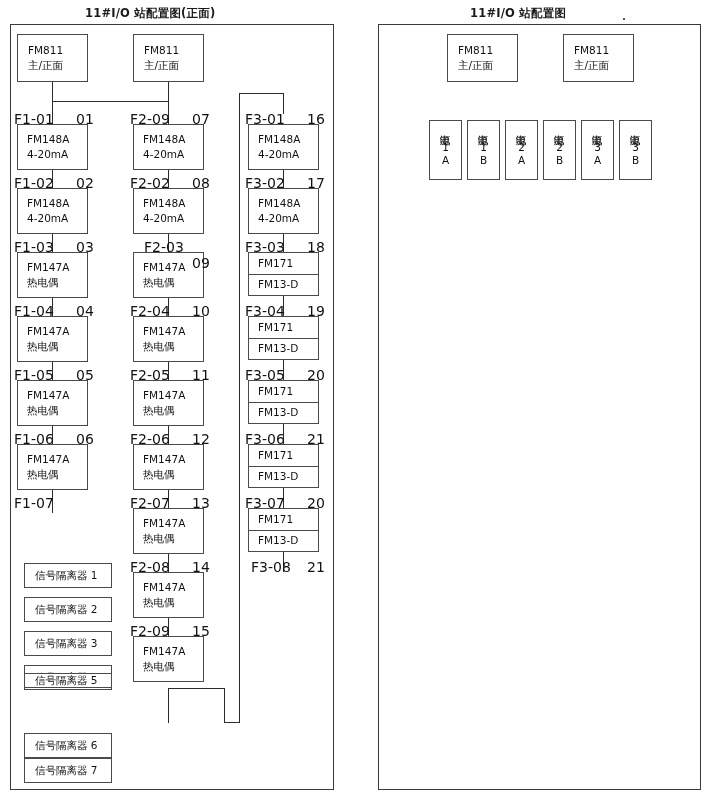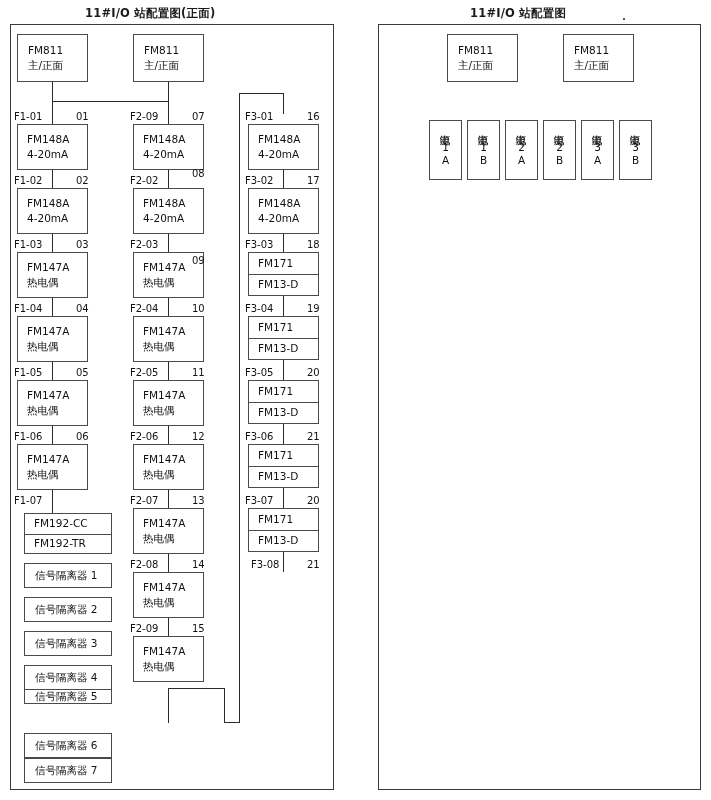--- a/index.html
+++ b/index.html
@@ -80,21 +80,21 @@
 
   
   .mod.single {
     justify-content: center;
     padding-left: 10px;
   }
 
   
   .slot-tag, .slot-num {
     position: absolute;
-    font-size: 10px;
+    font-size: 14px;
     color: #111;
     white-space: nowrap;
     z-index: 4;
   }
   .slot-num { font-weight: normal; }
 
   
   .ln {
     position: absolute;
     background: #2b2b2b;
@@ -202,64 +202,60 @@
   <div class="slot-tag" style="left:14px; top:431px;">F1-06</div>
   <div class="slot-num" style="left:76px; top:431px;">06</div>
   <div class="ln v" style="left:52px; top:426px; height:18px;"></div>
   <div class="mod" style="left:17px; top:444px; width:71px; height:46px;">
     <div class="l1">FM147A</div>
     <div class="l2">热电偶</div>
   </div>
 
   <div class="slot-tag" style="left:14px; top:495px;">F1-07</div>
   <div class="ln v" style="left:52px; top:490px; height:23px;"></div>
-  <div class="mod split" style="left:24px; top:513px; width:88px; height:41px;">
-    <div class="l1">FM192-CC</div>
-    <div class="l2">FM192-TR</div>
-  </div>
 
   <div class="mod single" style="left:24px; top:563px; width:88px; height:25px;">
     <div class="l1">信号隔离器 1</div>
   </div>
   <div class="mod single" style="left:24px; top:597px; width:88px; height:25px;">
     <div class="l1">信号隔离器 2</div>
   </div>
   <div class="mod single" style="left:24px; top:631px; width:88px; height:25px;">
     <div class="l1">信号隔离器 3</div>
   </div>
   <div class="mod single" style="left:24px; top:665px; width:88px; height:25px;">
     <div class="l1">信号隔离器 4</div>
   </div>
-  <div class="mod single" style="left:24px; top:689px; width:88px; height:15px;">
+  <div class="mod single" style="left:24px; top:673px; width:88px; height:15px;">
     <div class="l1">信号隔离器 5</div>
   </div>
   <div class="mod single" style="left:24px; top:733px; width:88px; height:25px;">
     <div class="l1">信号隔离器 6</div>
   </div>
   <div class="mod single" style="left:24px; top:758px; width:88px; height:25px;">
     <div class="l1">信号隔离器 7</div>
   </div>
 
   <div class="slot-tag" style="left:130px; top:111px;">F2-09</div>
   <div class="slot-num" style="left:192px; top:111px;">07</div>
   <div class="ln v" style="left:168px; top:108px; height:16px;"></div>
   <div class="mod" style="left:133px; top:124px; width:71px; height:46px;">
     <div class="l1">FM148A</div>
     <div class="l2">4-20mA</div>
   </div>
 
   <div class="slot-tag" style="left:130px; top:175px;">F2-02</div>
-  <div class="slot-num" style="left:192px; top:168px;">08</div>
+  <div class="slot-num" style="left:192px; top:175px;">08</div>
   <div class="ln v" style="left:168px; top:170px; height:18px;"></div>
   <div class="mod" style="left:133px; top:188px; width:71px; height:46px;">
     <div class="l1">FM148A</div>
     <div class="l2">4-20mA</div>
   </div>
 
-  <div class="slot-tag" style="left:130px; top:239px;">F2-03</div>
+  <div class="slot-tag" style="left:144px; top:239px;">F2-03</div>
   <div class="slot-num" style="left:192px; top:255px;">09</div>
   <div class="ln v" style="left:168px; top:234px; height:18px;"></div>
   <div class="mod" style="left:133px; top:252px; width:71px; height:46px;">
     <div class="l1">FM147A</div>
     <div class="l2">热电偶</div>
   </div>
 
   <div class="slot-tag" style="left:130px; top:303px;">F2-04</div>
   <div class="slot-num" style="left:192px; top:303px;">10</div>
   <div class="ln v" style="left:168px; top:298px; height:18px;"></div>

